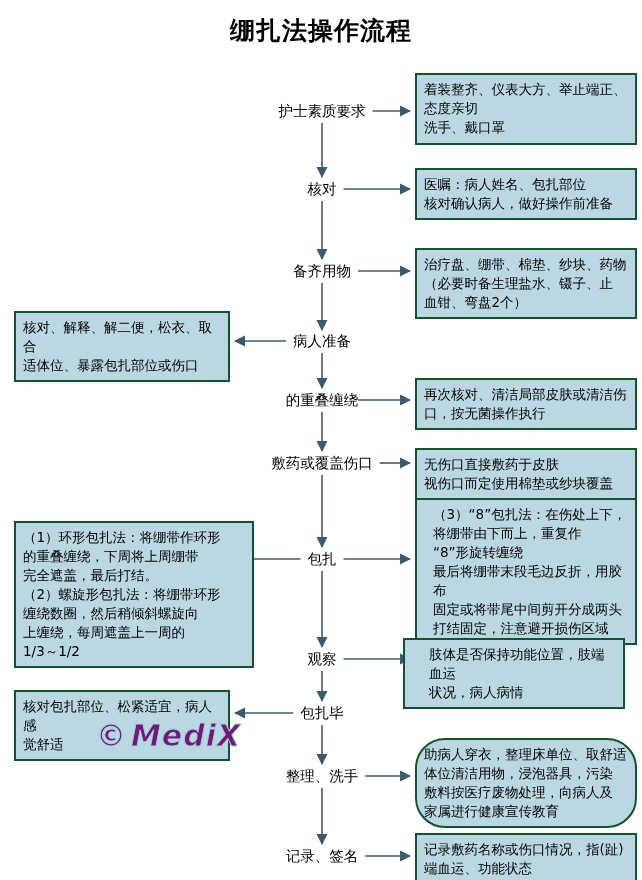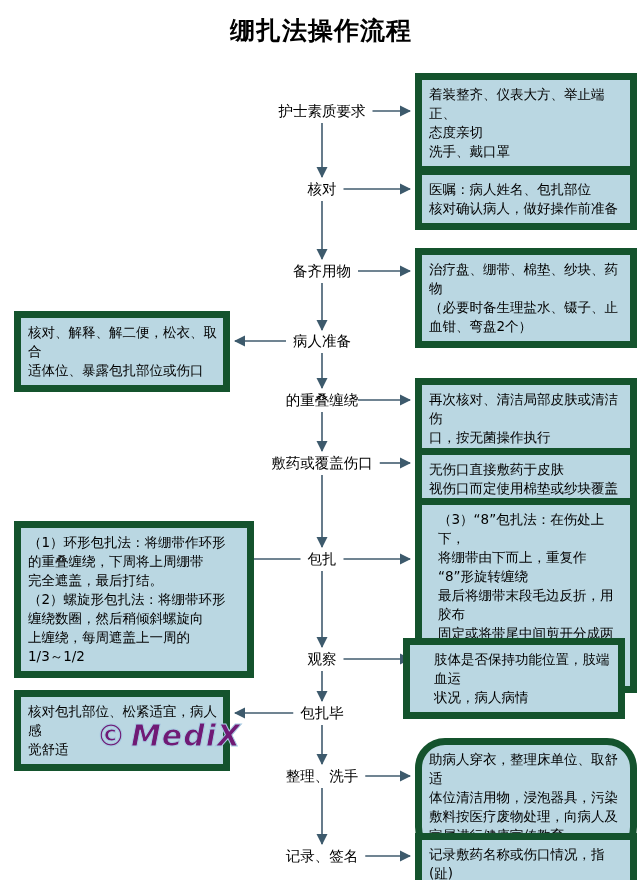--- a/index.html
+++ b/index.html
@@ -32,21 +32,21 @@
     letter-spacing: 1px;
     color: #000;
     font-family: "DejaVu Sans", "Liberation Sans", sans-serif;
   }
 
   
   .box {
     position: absolute;
     box-sizing: border-box;
     background: #bad7e2;
-    border: 7px solid #14532d;
+    border: 2px solid #14532d;
     font-size: 13.5px;
     line-height: 19px;
     color: #000;
     padding: 5px 6px 5px 7px;
     white-space: pre-line;
     font-family: "DejaVu Sans", "Liberation Sans", sans-serif;
   }
 
   
   .step {

